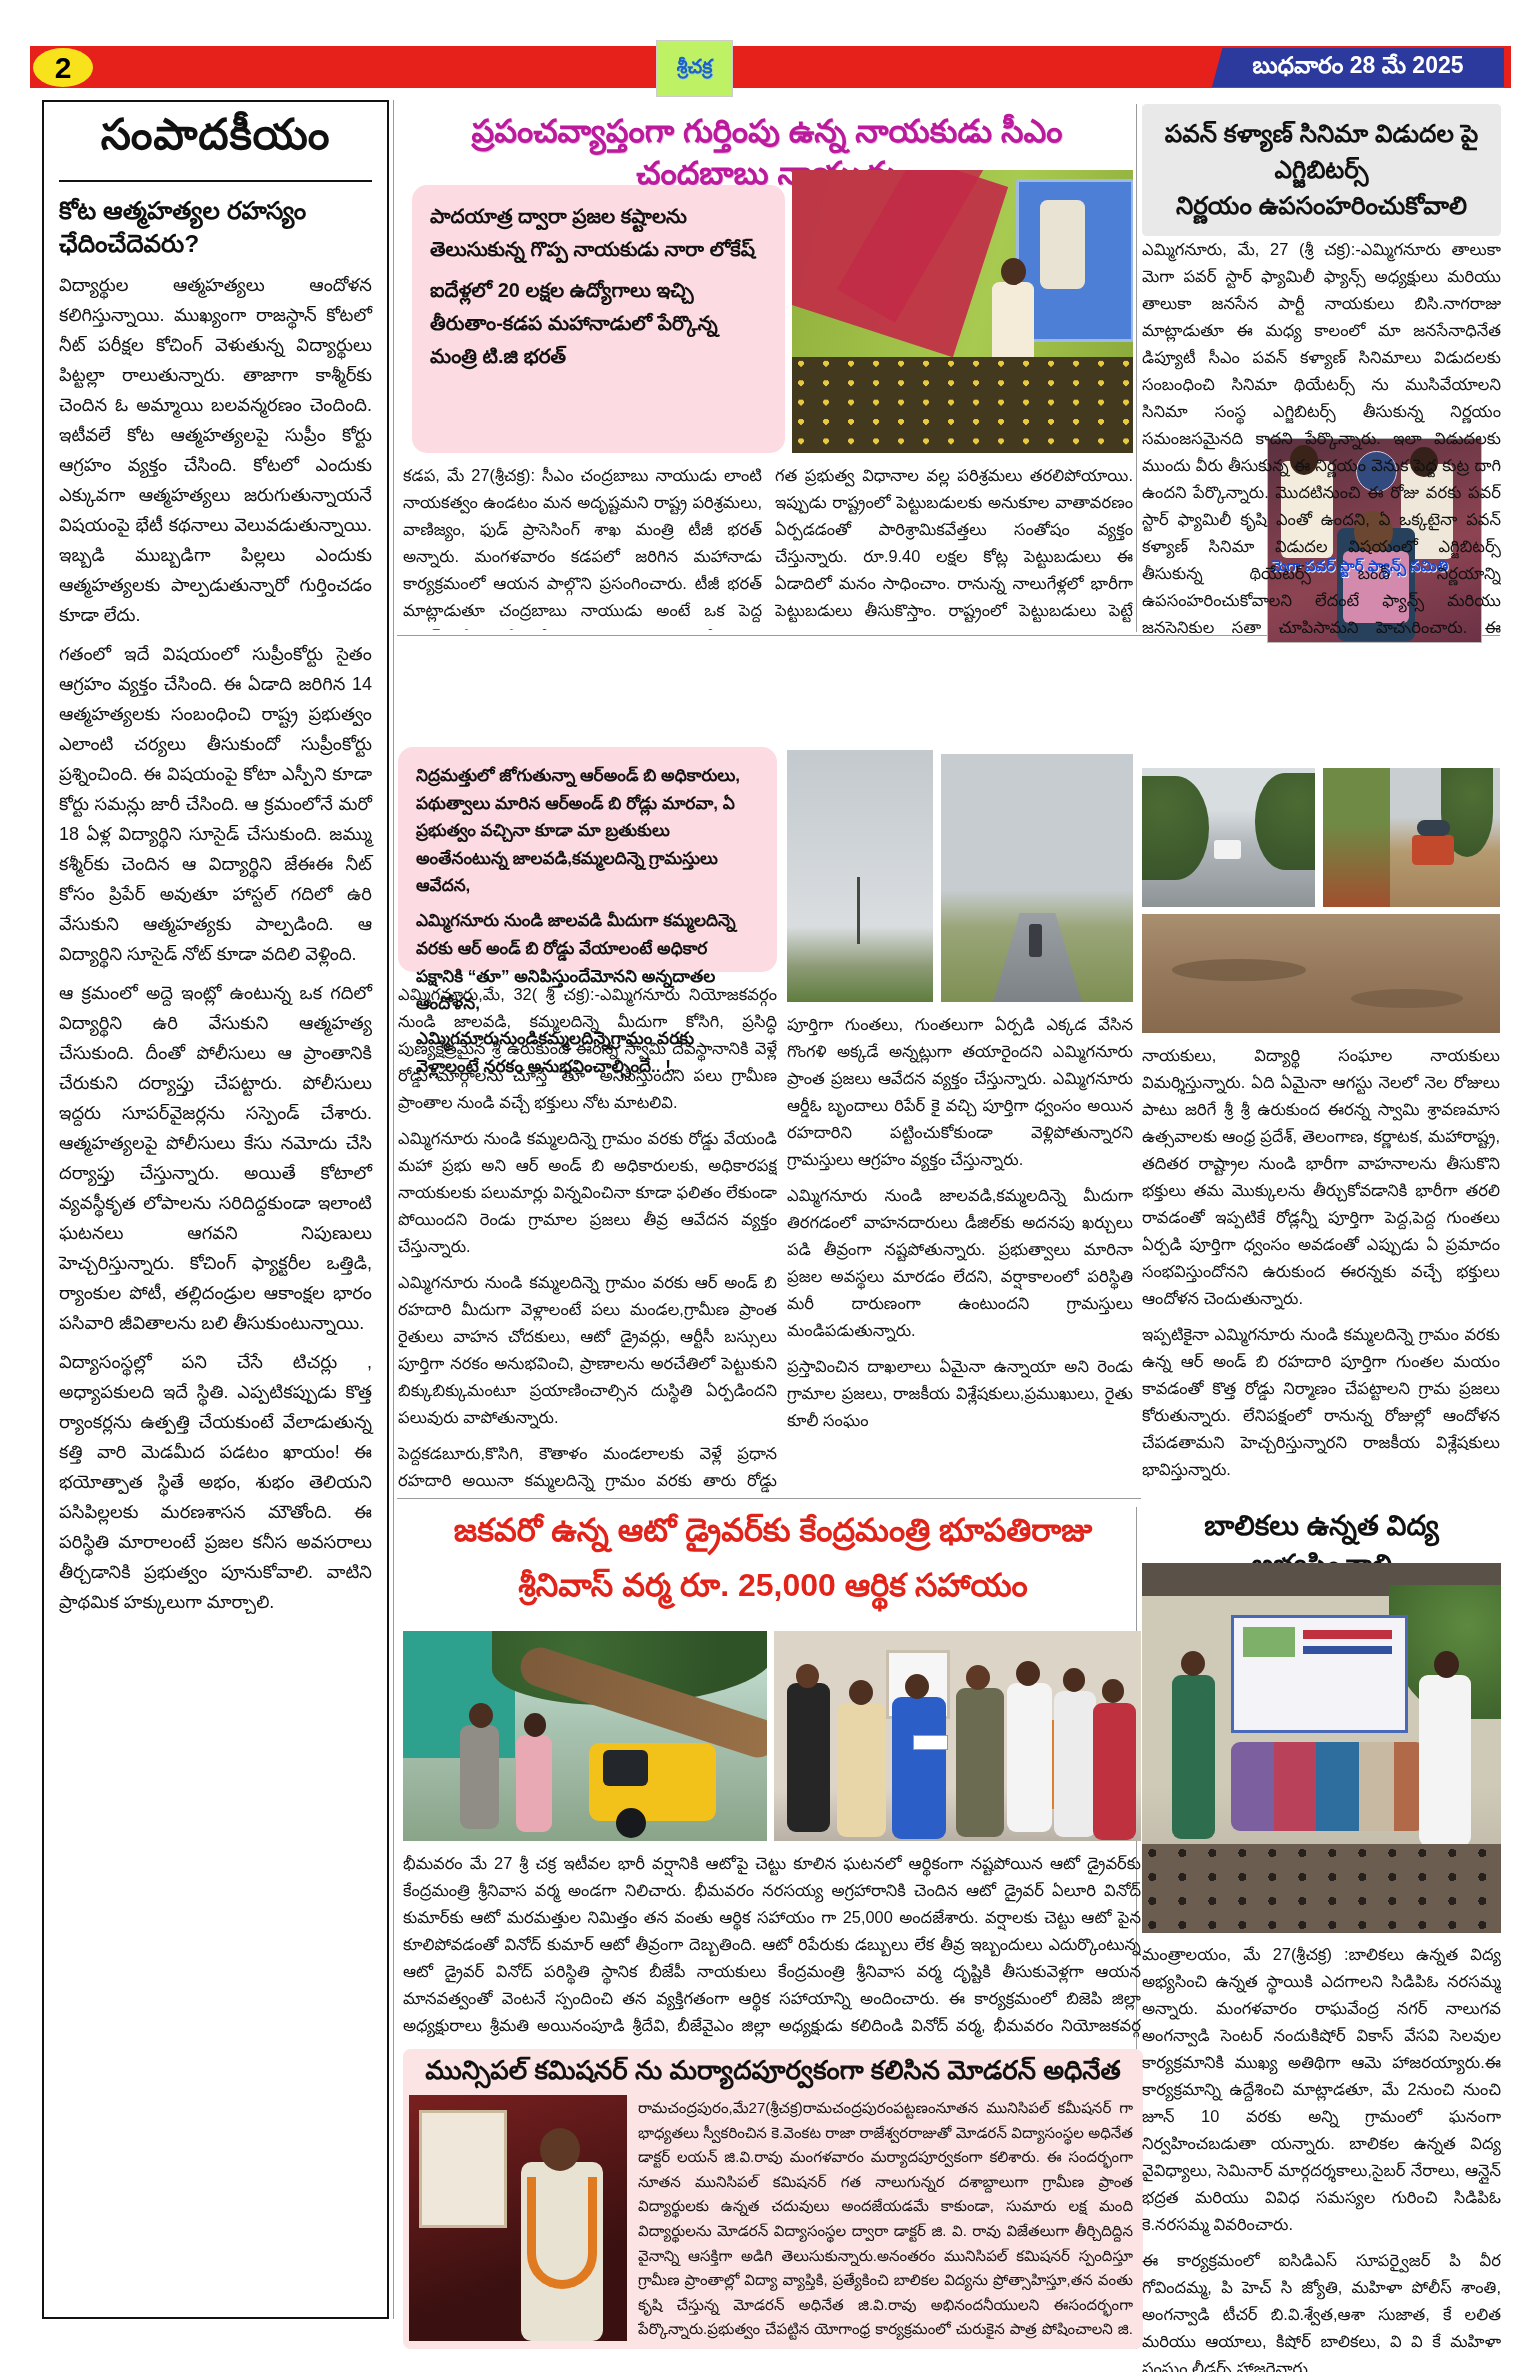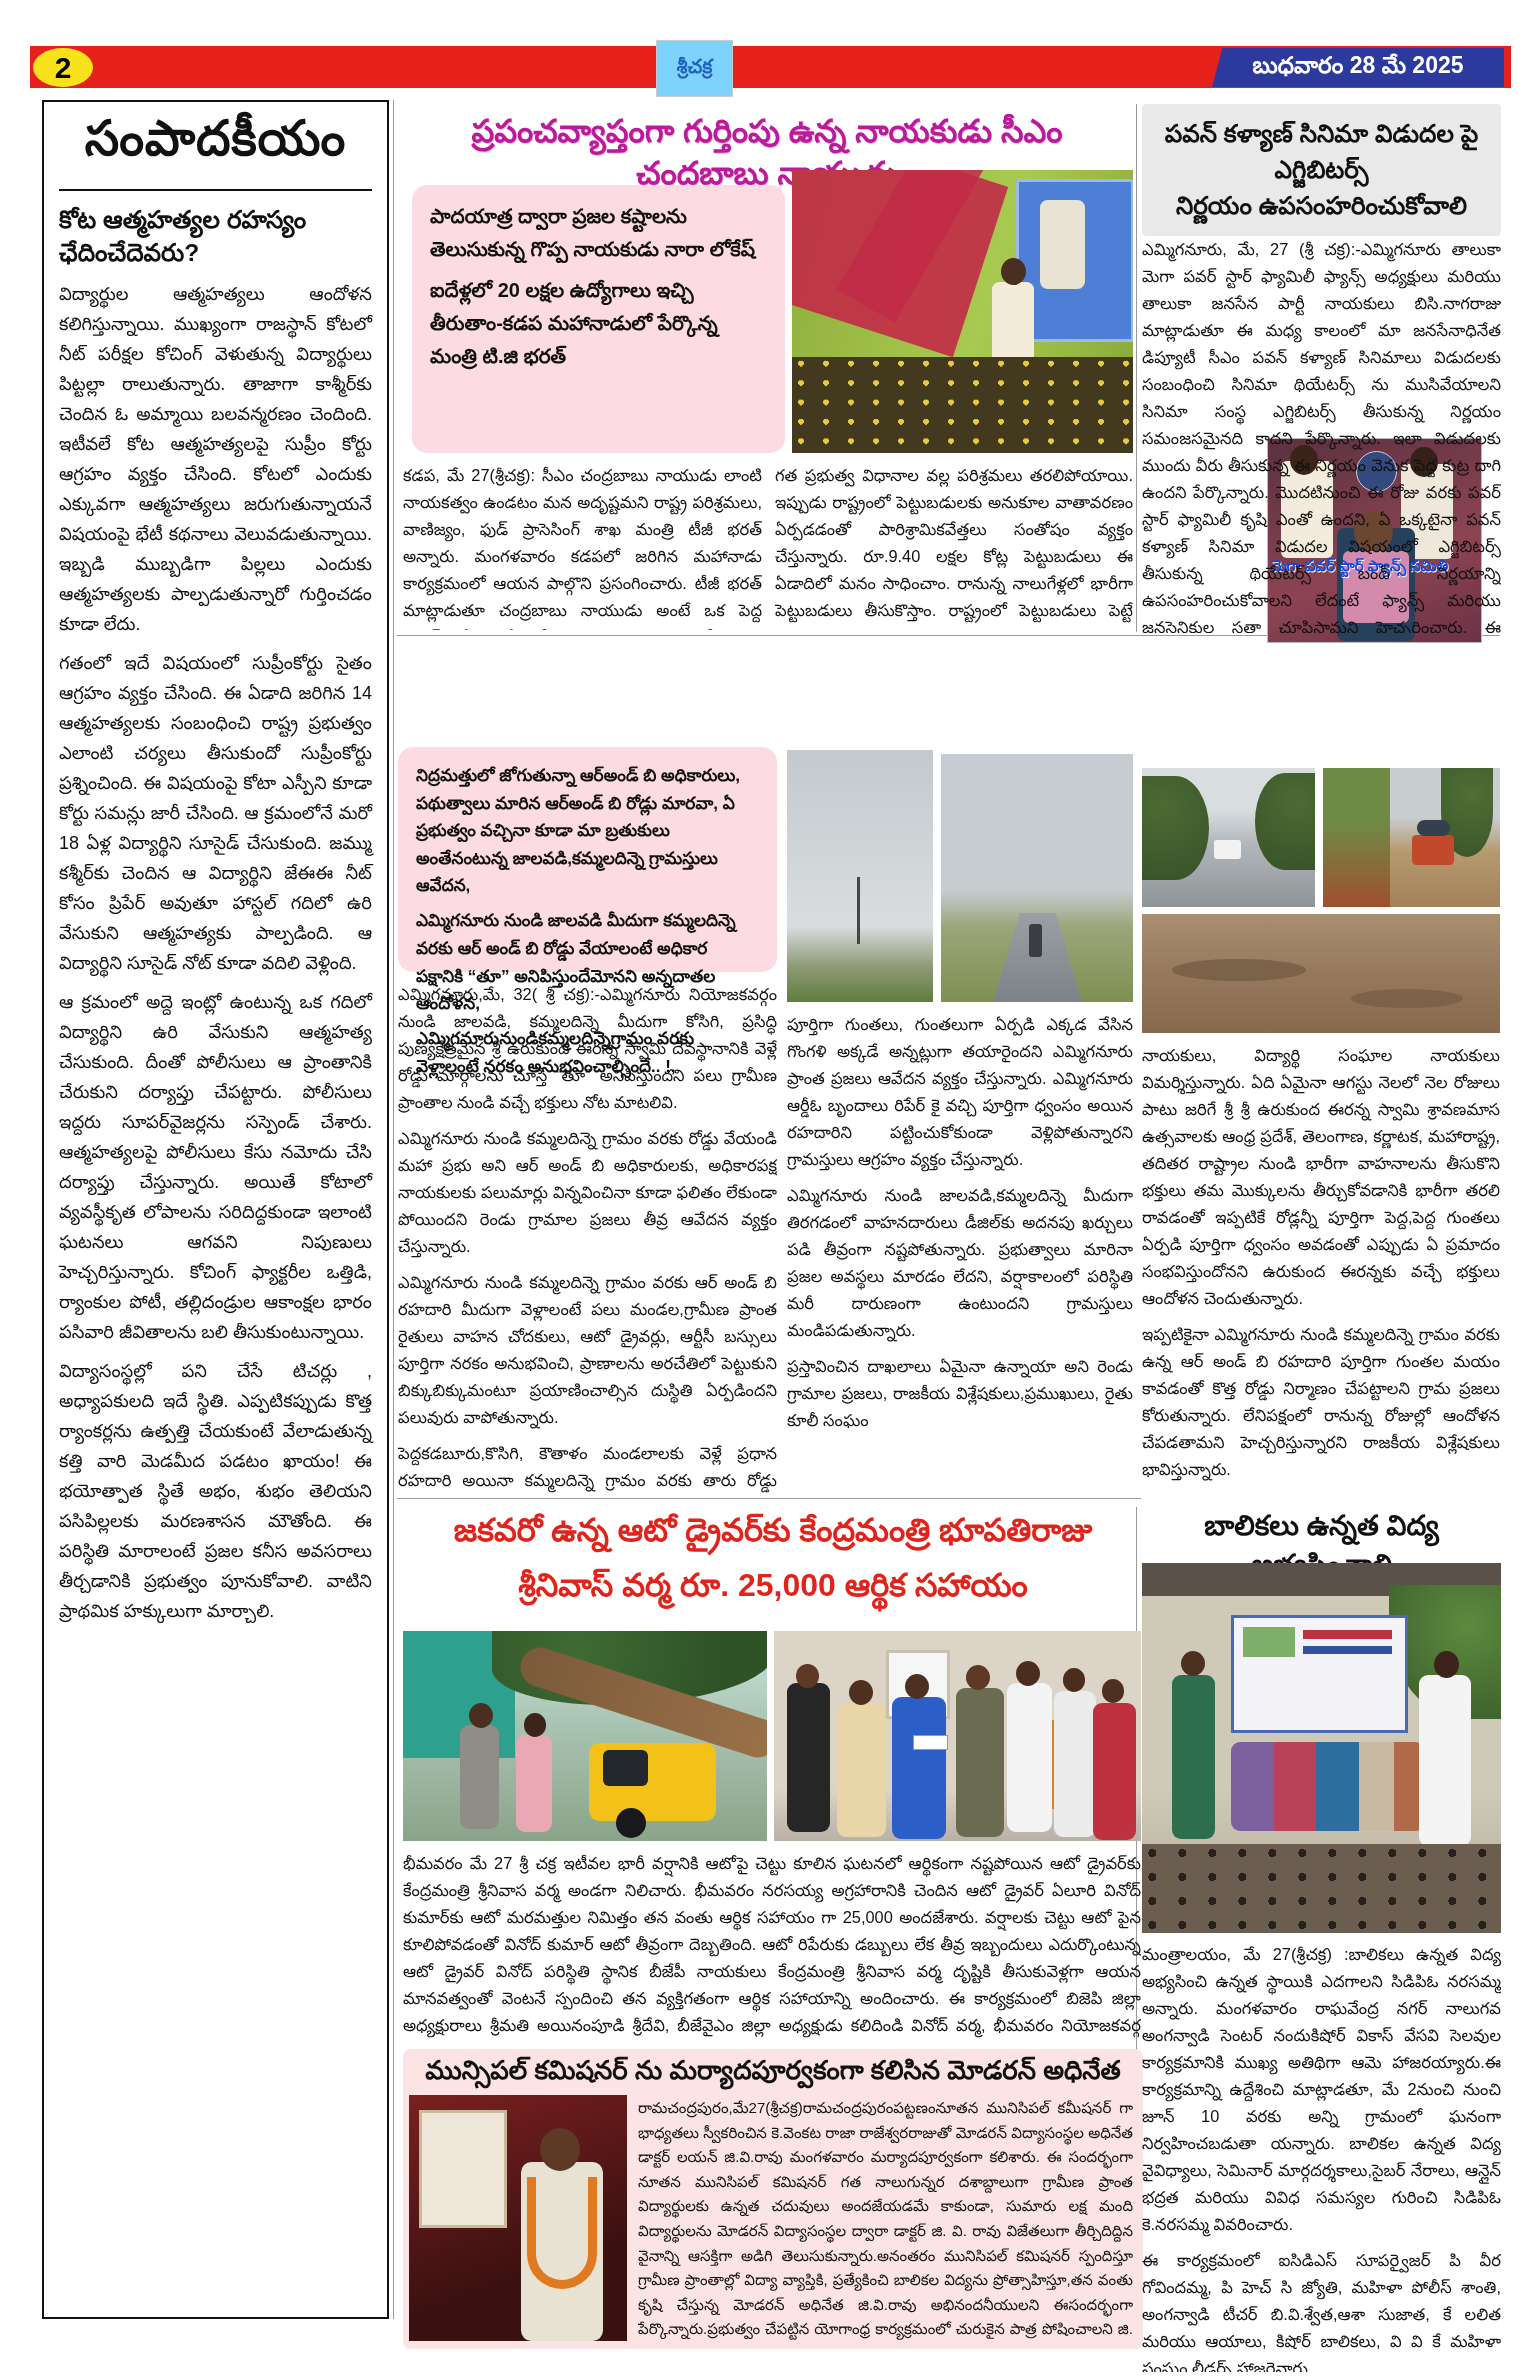--- a/index.html
+++ b/index.html
@@ -3,34 +3,34 @@
 <meta charset="utf-8">
 <style>
   html,body{margin:0;padding:0;background:#777;}
   #page{position:relative;width:1541px;height:2377px;background:#ffffff;margin:0 auto;
         font-family:"Liberation Sans","DejaVu Sans",sans-serif;color:#111;overflow:hidden;}
   .abs{position:absolute;}
   
   .masthead{left:30px;right:30px;top:46px;height:42px;background:#e6211c;}
   .pagenum{left:33px;top:48px;width:60px;height:39px;background:#f8e21b;border-radius:50%;
            display:flex;align-items:center;justify-content:center;font-size:30px;font-weight:bold;color:#000;}
-  .logobox{left:656px;top:40px;width:75px;height:55px;background:#7dd3fc;border:0.7px solid #ccc;
+  .logobox{left:656px;top:40px;width:75px;height:55px;background:#bef264;border:0.7px solid #ccc;
            display:flex;align-items:center;justify-content:center;}
   .logotext{font-size:19.4px;font-weight:bold;color:#1b63c8;text-shadow:0.7px 0.7px 0 #9cc;}
   .datebox{left:1212px;top:48px;width:292px;height:39px;background:#2c3a9e;
            display:flex;align-items:center;justify-content:center;
            clip-path:polygon(10.4px 0,100% 0,100% 100%,0 100%);}
   .datebox span{color:#fff;font-size:23px;font-weight:bold;}
   
   .vrule{width:0.7px;background:#9a9a9a;}
   .hrule{height:0.7px;background:#9a9a9a;}
   
   .editorial{left:42px;top:100px;width:347px;height:2219px;border:2.2px solid #111;
              padding:7.5px 15px;box-sizing:border-box;}
-  .ed-title{font-size:49px;font-weight:bold;text-align:center;letter-spacing:0.7px;
+  .ed-title{font-size:43px;font-weight:bold;text-align:center;letter-spacing:0.7px;
             border-bottom:2.2px solid #111;padding-bottom:10.4px;margin-bottom:12px;}
   .ed-head{font-size:24.6px;font-weight:bold;line-height:33px;margin-bottom:10.4px;}
   .body-text{font-size:16.4px;line-height:27px;text-align:justify;}
   .body-text p{margin:0 0 9px 0;}
   .ed-body{font-size:18px;line-height:30px;}
   
   .magenta-head{color:#bb1a9c;font-weight:bold;text-align:center;text-shadow:0.7px 0.7px 0 #e9b7df;}
   .cm-head{left:401px;top:110px;width:732px;font-size:32px;line-height:42px;}
   .road-head{left:403px;top:646px;width:1096px;font-size:39px;line-height:46px;}
   .red-head{left:403px;top:1503px;width:740px;color:#e2231a;font-weight:bold;text-align:center;

